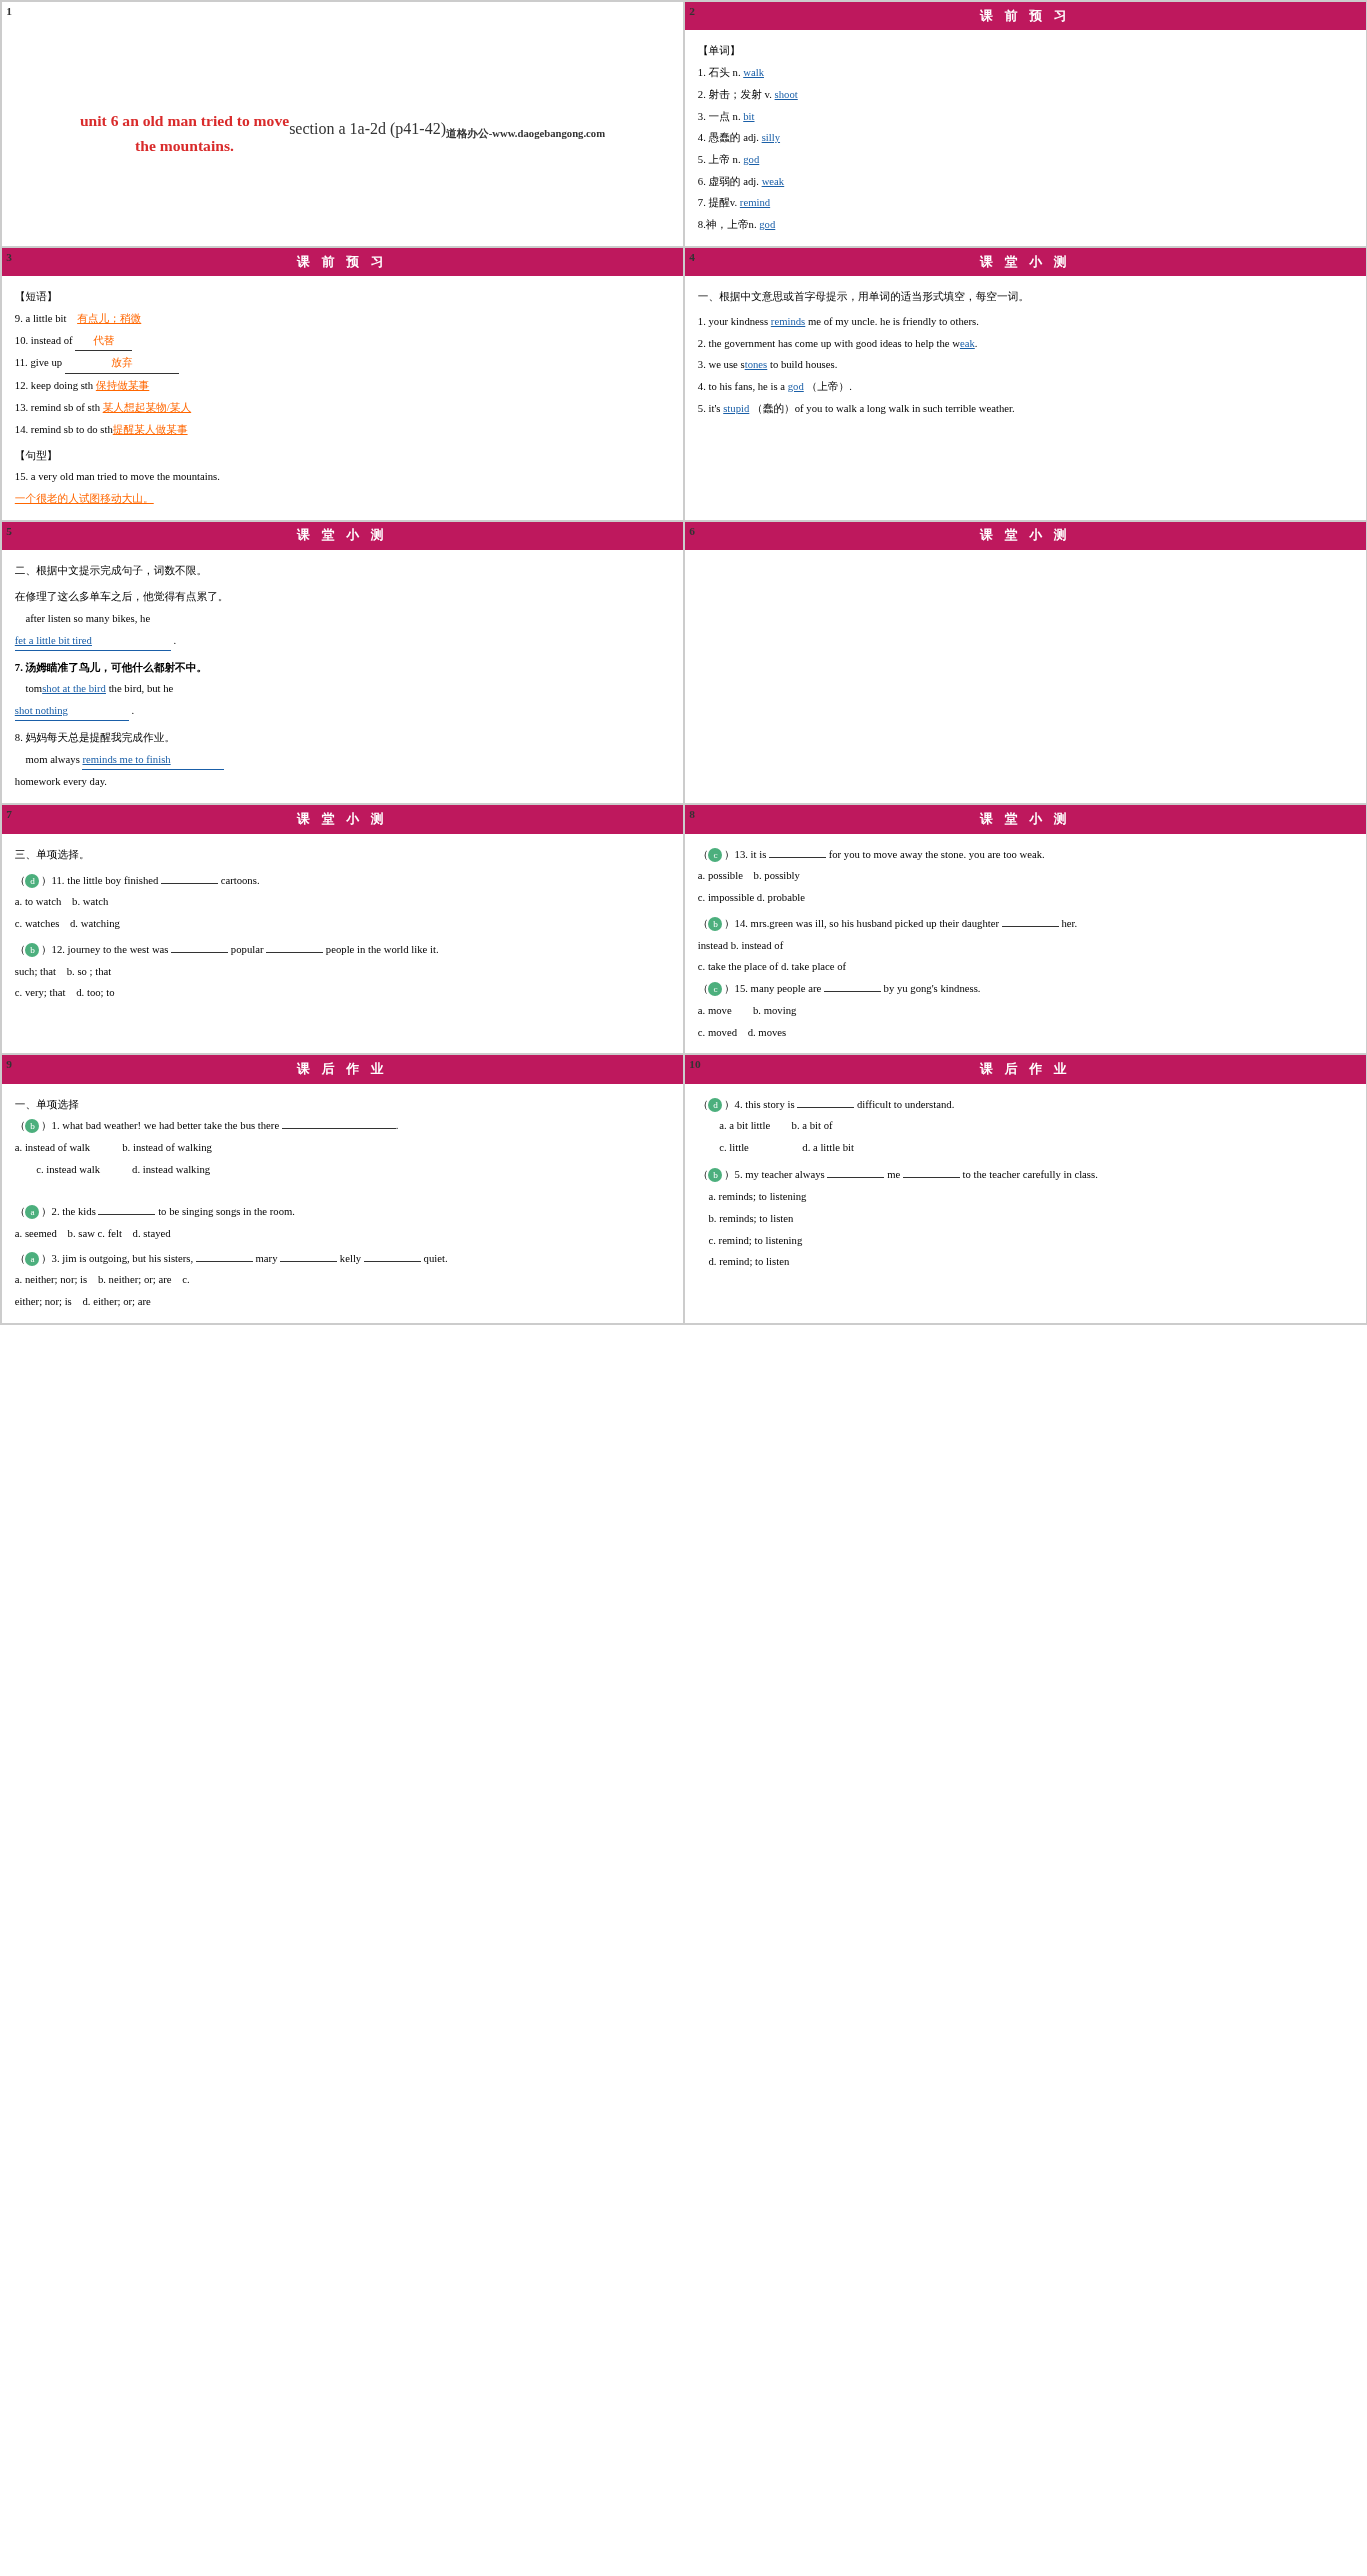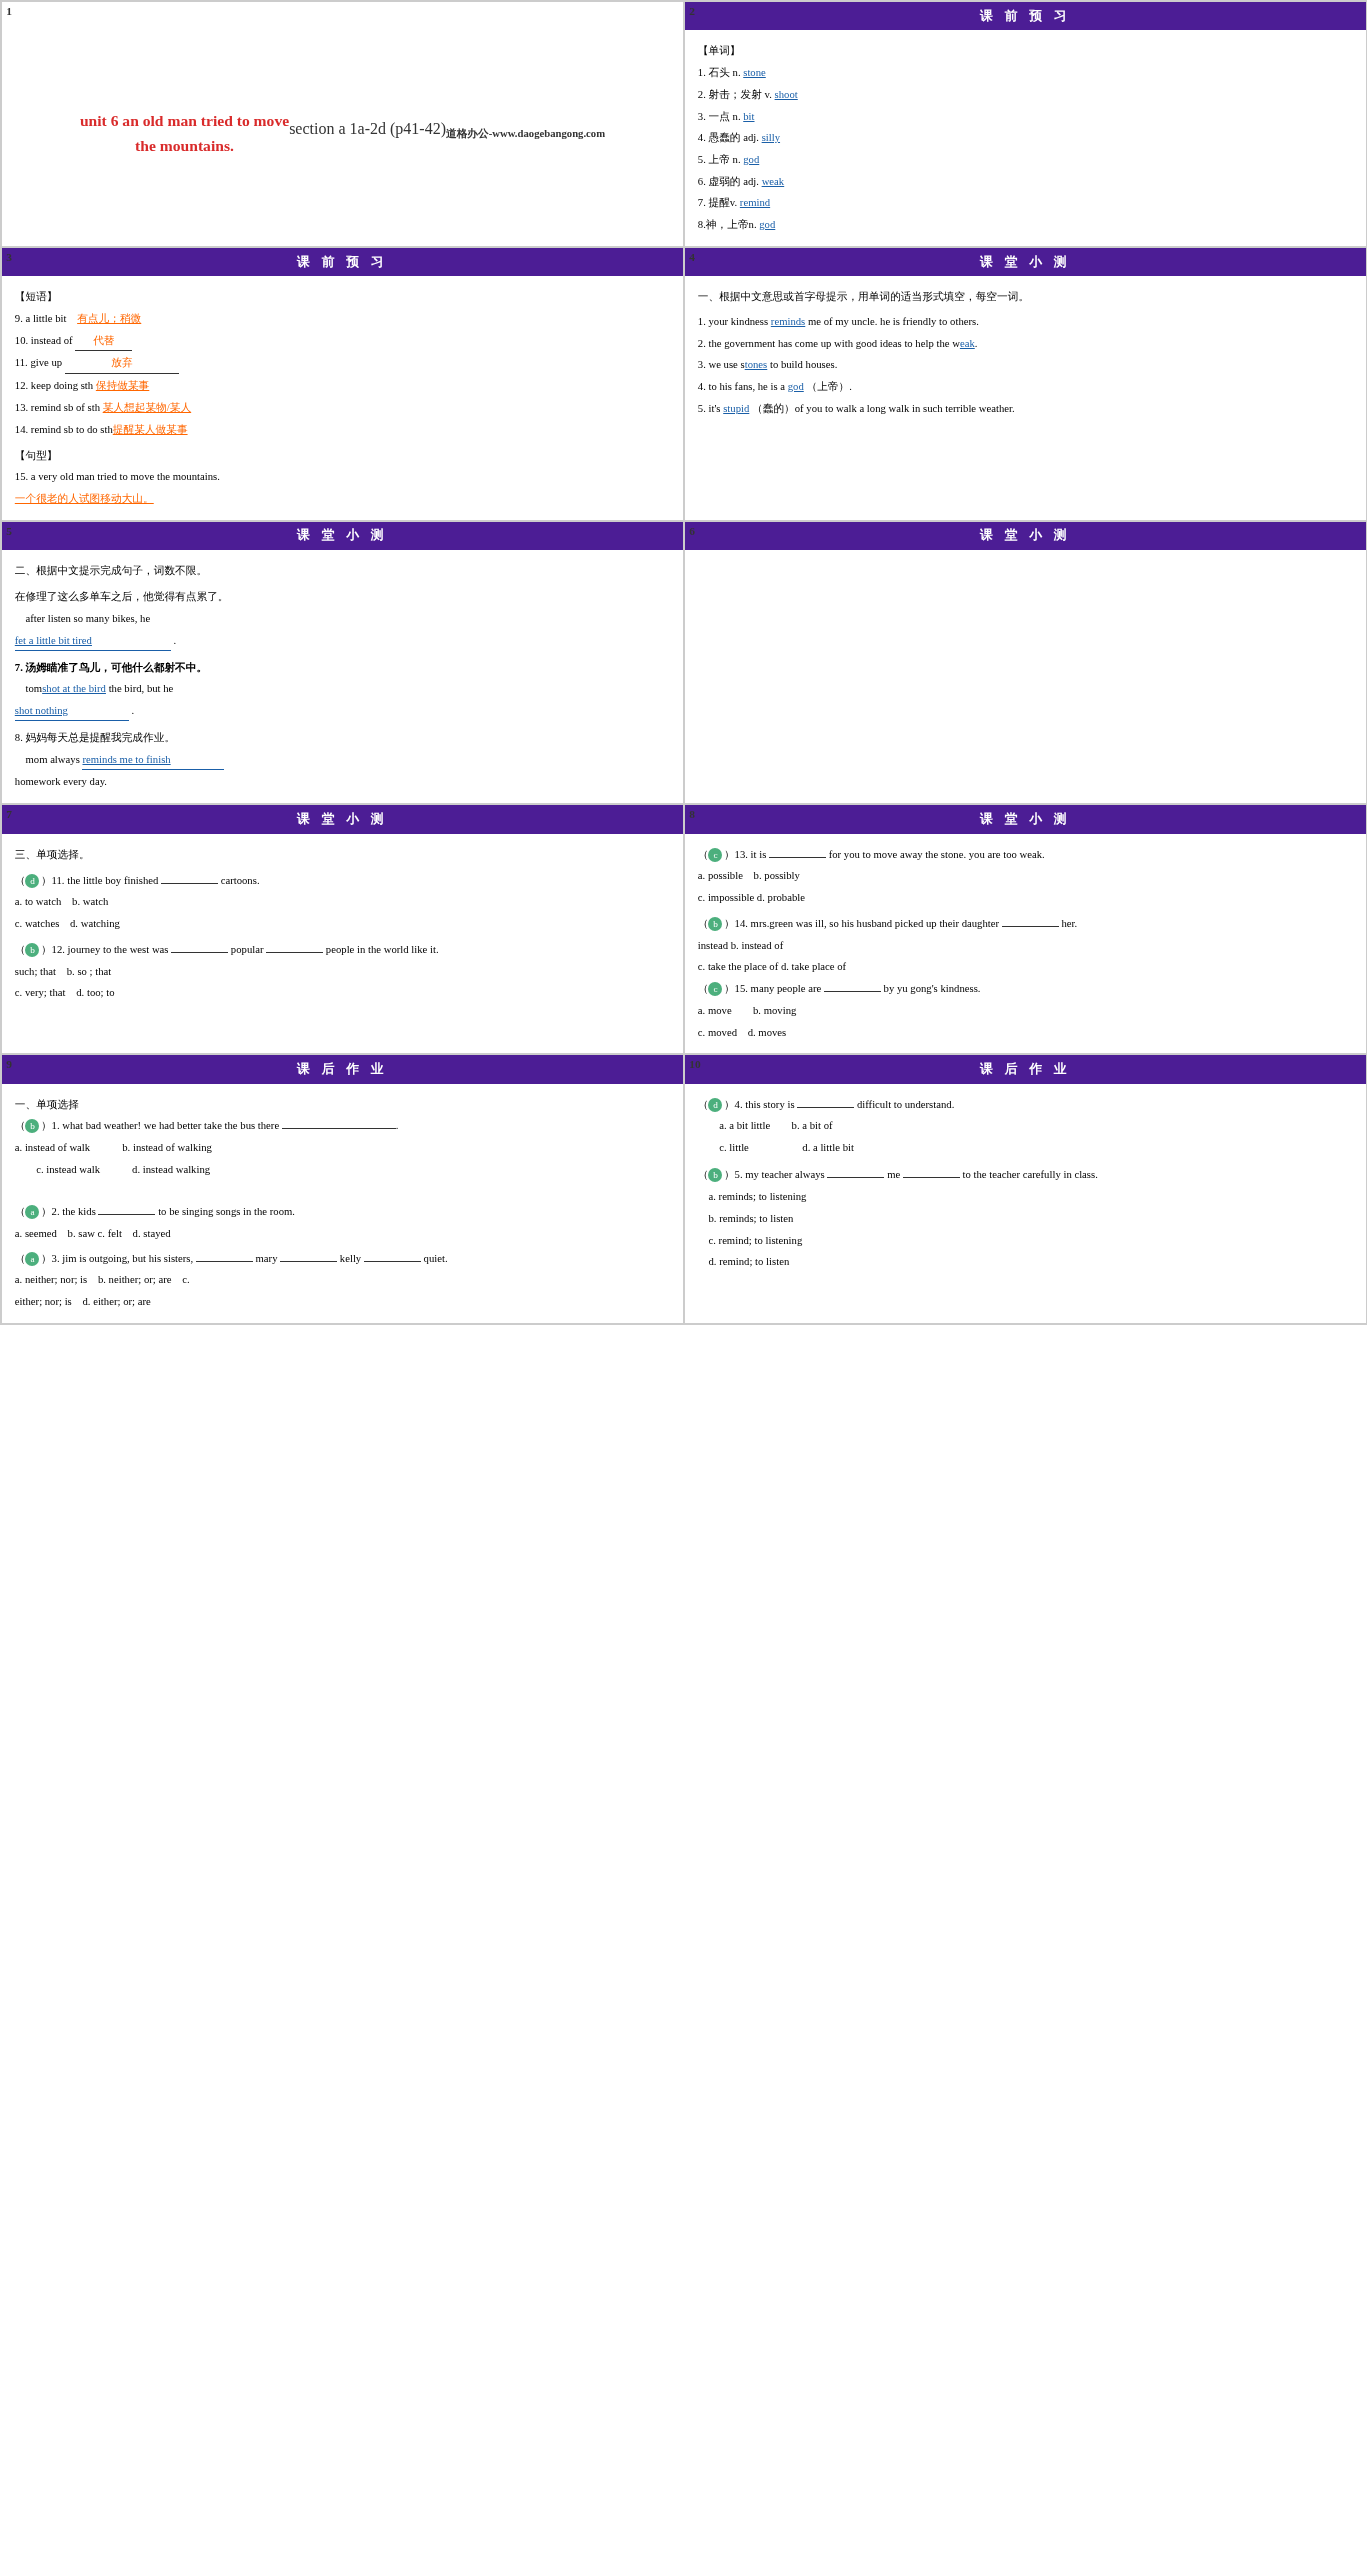--- a/index.html
+++ b/index.html
@@ -13,21 +13,21 @@
       display: grid;
       grid-template-columns: 1fr 1fr;
       border: 0.7px solid #ccc;
     }
     .cell {
       border: 0.7px solid #ccc;
       padding: 0;
       position: relative;
     }
     .cell-header {
-      background: #4c1d95;
+      background: #be185d;
       color: #fff;
       text-align: center;
       font-size: 12.8px;
       letter-spacing: 4.3px;
       padding: 5.7px 0;
       font-weight: bold;
     }
     .cell-number {
       position: absolute;
       top: 2.8px;
@@ -118,21 +118,21 @@
       <div class="sub-title">section a 1a-2d (p41-42)</div>
       <div class="brand">道格办公-www.daogebangong.com</div>
     </div>
   </div>
 
   <div class="cell" style="position:relative;">
     <span class="cell-number">2</span>
     <div class="cell-header">课 前 预 习</div>
     <div class="cell-content">
       <p>【单词】</p>
-      <p>1. 石头 n. <span class="ans">stone</span></p>
+      <p>1. 石头 n. <span class="ans">walk</span></p>
       <p>2. 射击；发射 v. <span class="ans">shoot</span></p>
       <p>3. 一点 n. <span class="ans">bit</span></p>
       <p>4. 愚蠢的 adj. <span class="ans">silly</span></p>
       <p>5. 上帝 n. <span class="ans">god</span></p>
       <p>6. 虚弱的 adj. <span class="ans">weak</span></p>
       <p>7. 提醒v. <span class="ans">remind</span></p>
       <p>8.神，上帝n. <span class="ans">god</span></p>
     </div>
   </div>
 

